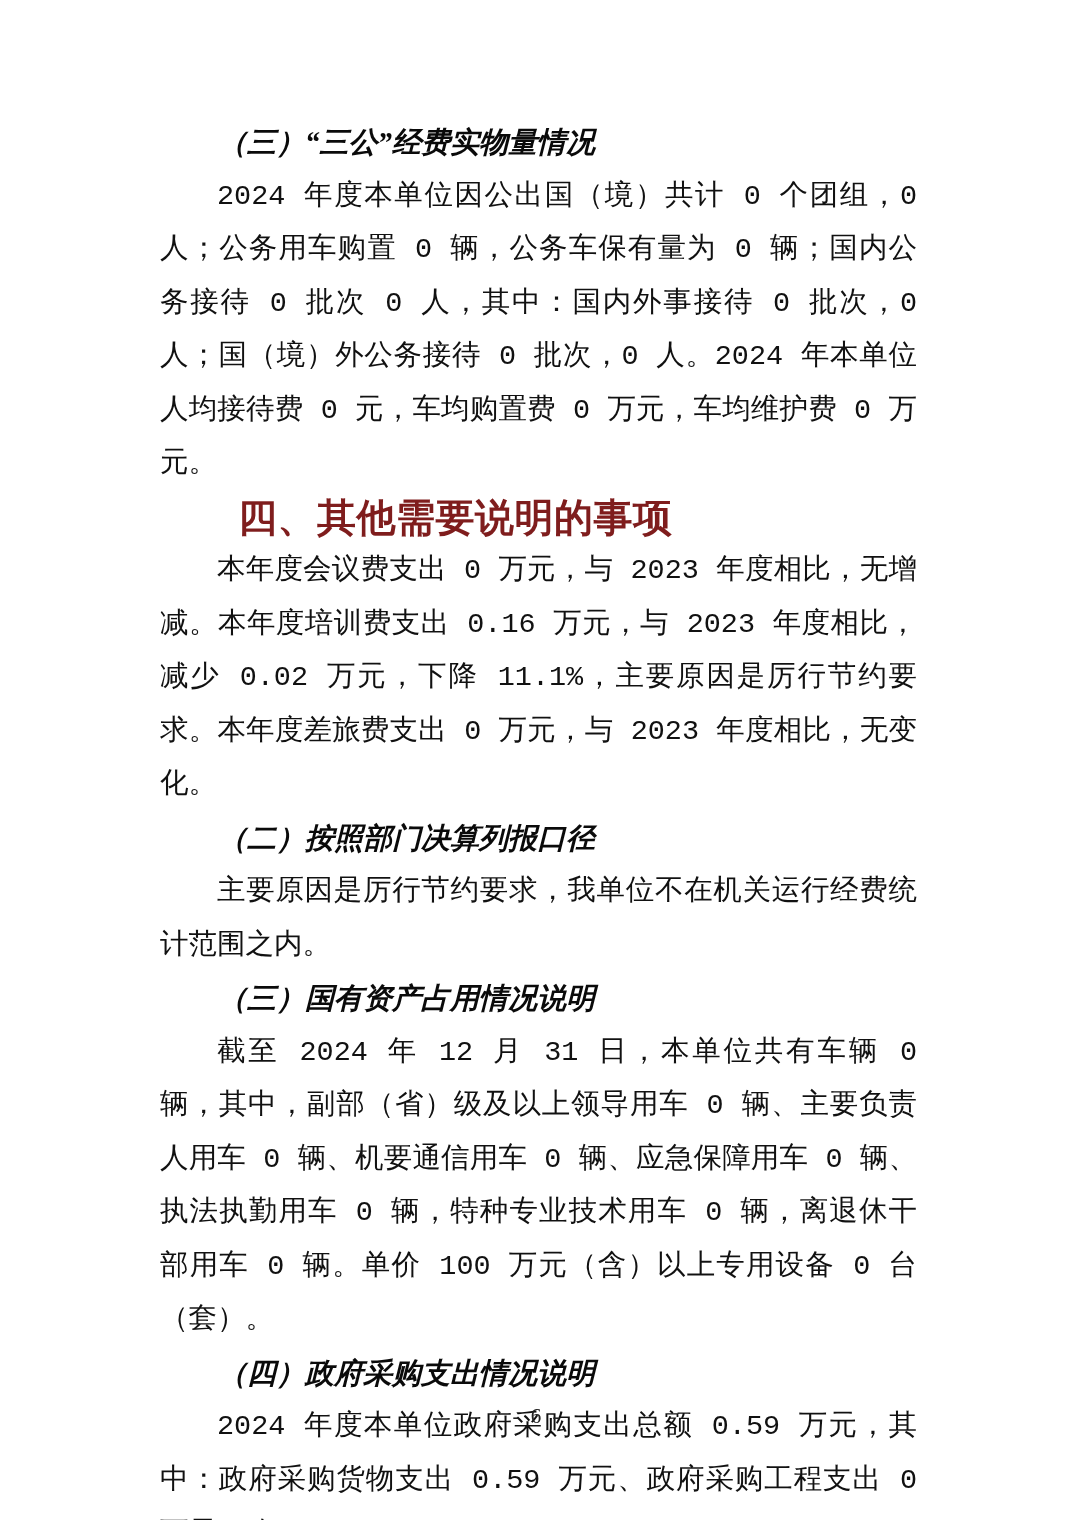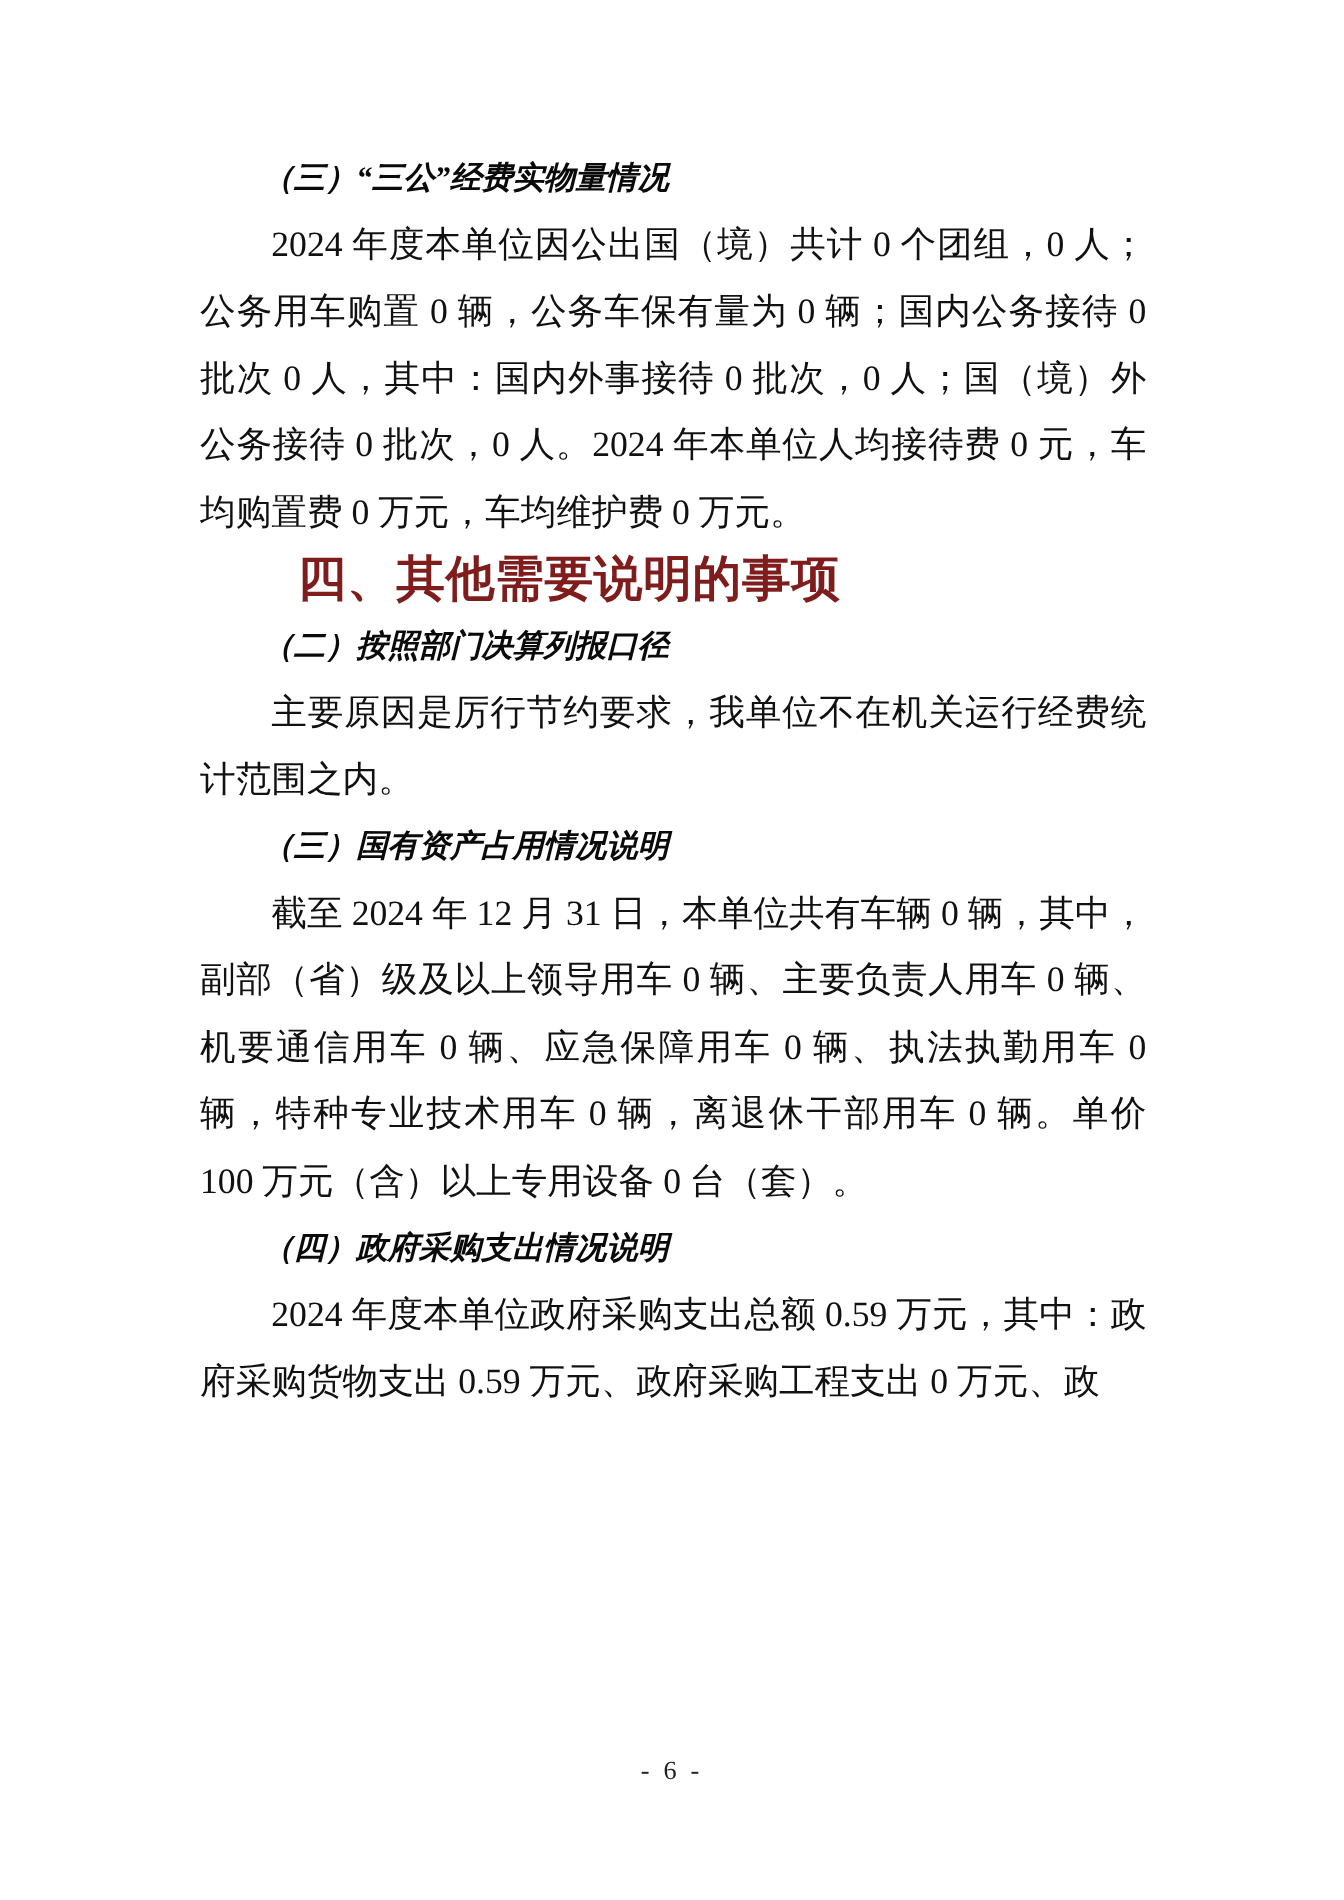--- a/index.html
+++ b/index.html
@@ -27,35 +27,35 @@
   }
   .content > * {
     margin: 0;
     padding: 0;
     line-height: 53.5px;
   }
   .heading-kai {
     font-family: "Liberation Serif", "DejaVu Serif", serif;
     font-weight: 700;
     font-style: italic;
-    font-size: 25px;
+    font-size: 29px;
     text-indent: 2em;
     color: #0a0a0a;
   }
   .heading-hei {
     font-family: "Liberation Sans", "DejaVu Sans", sans-serif;
     font-weight: 700;
     font-style: normal;
     font-size: 39px;
     text-indent: 2em;
     letter-spacing: 0.5px;
     color: #7f1d1d;
   }
   .paragraph {
-    font-family: Liberation Serif, serif;
+    font-family: Liberation Mono, monospace;
     font-weight: 400;
     font-size: 28.5px;
     text-indent: 2em;
     text-align: justify;
     text-justify: inter-ideograph;
     color: #111111;
   }
   .footer {
     position: absolute;
     left: 0;
@@ -69,20 +69,21 @@
   }
 </style>
 </head>
 <body>
 
 <div class="page">
   <div class="content">
     <h3 class="heading-kai">（三）“三公”经费实物量情况</h3>
     <p class="paragraph">2024 年度本单位因公出国（境）共计 0 个团组，0 人；公务用车购置 0 辆，公务车保有量为 0 辆；国内公务接待 0 批次 0 人，其中：国内外事接待 0 批次，0 人；国（境）外公务接待 0 批次，0 人。2024 年本单位人均接待费 0 元，车均购置费 0 万元，车均维护费 0 万元。</p>
     <h2 class="heading-hei">四、其他需要说明的事项</h2>
+    <p class="paragraph">本年度会议费支出 0 万元，与 2023 年度相比，无增减。本年度培训费支出 0.16 万元，与 2023 年度相比，减少 0.02 万元，下降 11.1%，主要原因是厉行节约要求。本年度差旅费支出 0 万元，与 2023 年度相比，无变化。</p>
     <h3 class="heading-kai">（二）按照部门决算列报口径</h3>
     <p class="paragraph">主要原因是厉行节约要求，我单位不在机关运行经费统计范围之内。</p>
     <h3 class="heading-kai">（三）国有资产占用情况说明</h3>
     <p class="paragraph">截至 2024 年 12 月 31 日，本单位共有车辆 0 辆，其中，副部（省）级及以上领导用车 0 辆、主要负责人用车 0 辆、机要通信用车 0 辆、应急保障用车 0 辆、执法执勤用车 0 辆，特种专业技术用车 0 辆，离退休干部用车 0 辆。单价 100 万元（含）以上专用设备 0 台（套）。</p>
     <h3 class="heading-kai">（四）政府采购支出情况说明</h3>
     <p class="paragraph">2024 年度本单位政府采购支出总额 0.59 万元，其中：政府采购货物支出 0.59 万元、政府采购工程支出 0 万元、政</p>
   </div>
   <div class="footer">- 6 -</div>
 </div>
 

